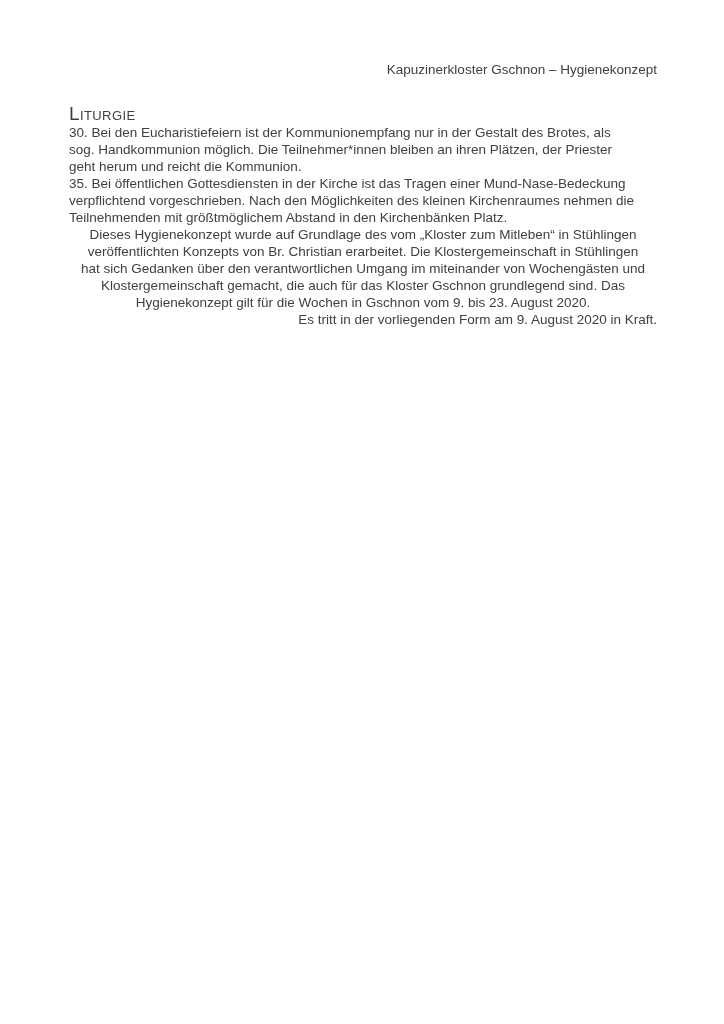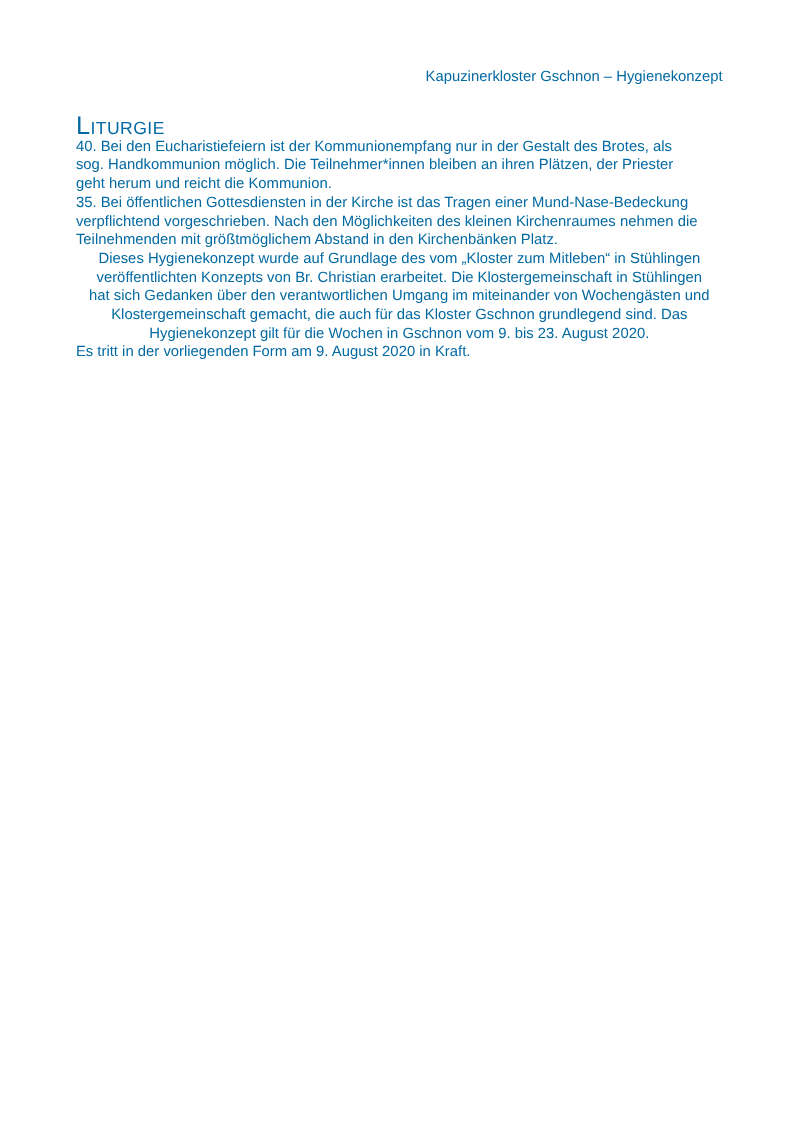--- a/index.html
+++ b/index.html
@@ -7,70 +7,70 @@
     margin: 0;
     padding: 0;
     background: #ffffff;
   }
   .page {
     position: relative;
     width: 724px;
     height: 1024px;
     margin: 0 auto;
     background: #ffffff;
-    color: #0369a1;
+    color: #404040;
     font-family: "Liberation Sans", "DejaVu Sans", sans-serif;
     font-size: 13.5px;
     line-height: 17px;
     box-sizing: border-box;
     padding: 61px 67px 0 69px;
     overflow: hidden;
   }
   .doc-header {
     text-align: right;
   }
   .doc-header div {
     line-height: 17px;
   }
   .section-heading {
     margin: 26px 0 0 0;
-    font-size: 23px;
+    font-size: 19px;
     line-height: 20px;
     font-weight: normal;
     font-variant: small-caps;
     letter-spacing: 0.4px;
   }
   p.para {
     margin: 0;
     white-space: pre-line;
   }
   .para-19 { margin-top: 11px; }
   .para-20 { margin-top: 15px; }
   .para-21 { margin-top: 17px; }
   .closing-1 { margin-top: 148px; text-align: center; }
-  .closing-2 { margin-top: 22px; }
+  .closing-2 { margin-top: 22px; text-align: right; }
   .dateline {
     margin: 69px 0 0 0;
     text-align: right;
     font-style: italic;
   }
 </style>
 </head>
 <body>
 
 <div class="page">
 
   <div class="doc-header">
     <div>Kapuzinerkloster Gschnon – Hygienekonzept</div>
   </div>
 
   <h1 class="section-heading">Liturgie</h1>
 
 
-  <p class="para para-20">40. Bei den Eucharistiefeiern ist der Kommunionempfang nur in der Gestalt des Brotes, als
+  <p class="para para-20">30. Bei den Eucharistiefeiern ist der Kommunionempfang nur in der Gestalt des Brotes, als
 sog. Handkommunion möglich. Die Teilnehmer*innen bleiben an ihren Plätzen, der Priester
 geht herum und reicht die Kommunion.</p>
 
   <p class="para para-21">35. Bei öffentlichen Gottesdiensten in der Kirche ist das Tragen einer Mund-Nase-Bedeckung
 verpflichtend vorgeschrieben. Nach den Möglichkeiten des kleinen Kirchenraumes nehmen die
 Teilnehmenden mit größtmöglichem Abstand in den Kirchenbänken Platz.</p>
 
   <p class="para closing-1">Dieses Hygienekonzept wurde auf Grundlage des vom „Kloster zum Mitleben“ in Stühlingen
 veröffentlichten Konzepts von Br. Christian erarbeitet. Die Klostergemeinschaft in Stühlingen
 hat sich Gedanken über den verantwortlichen Umgang im miteinander von Wochengästen und

